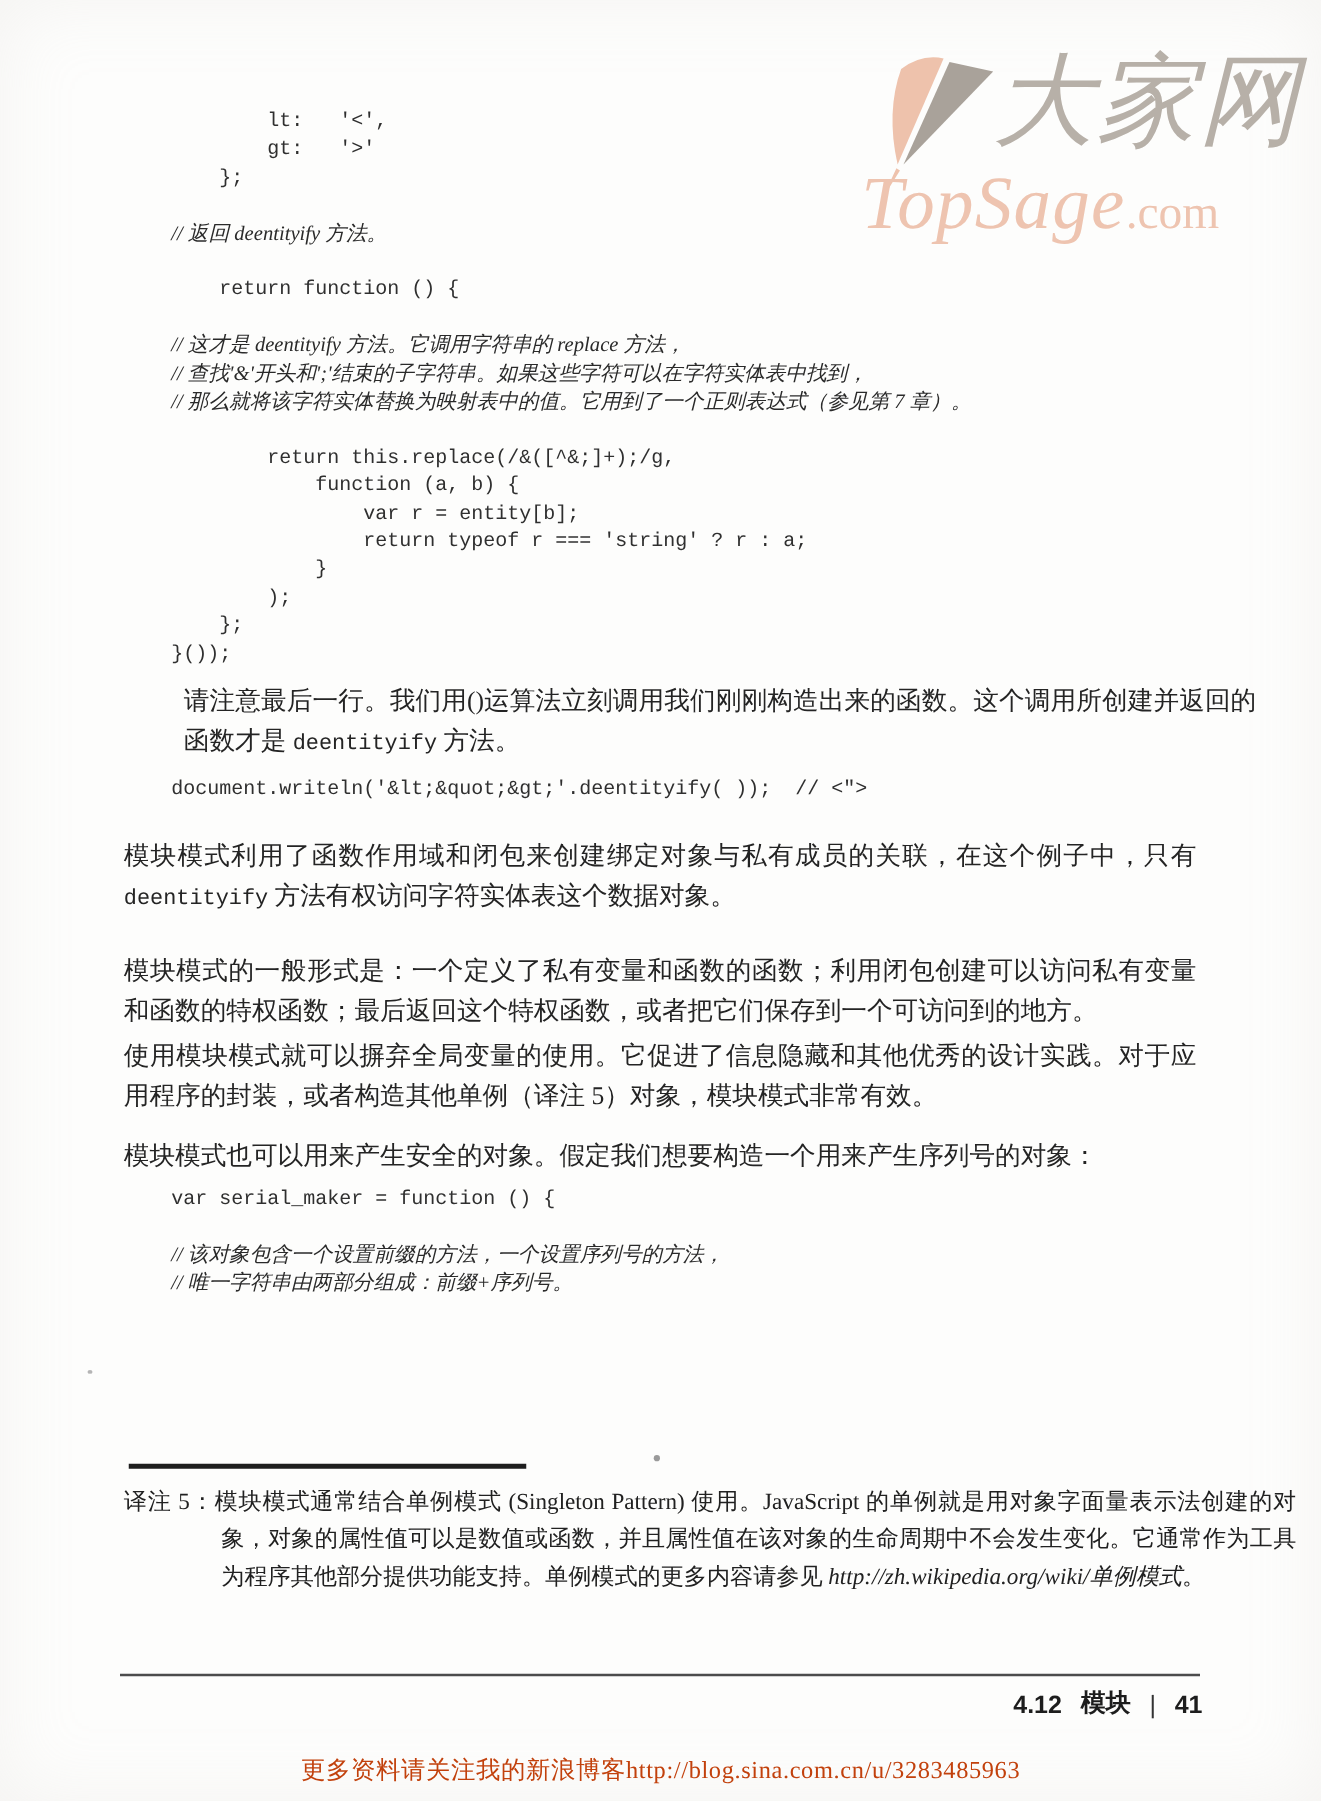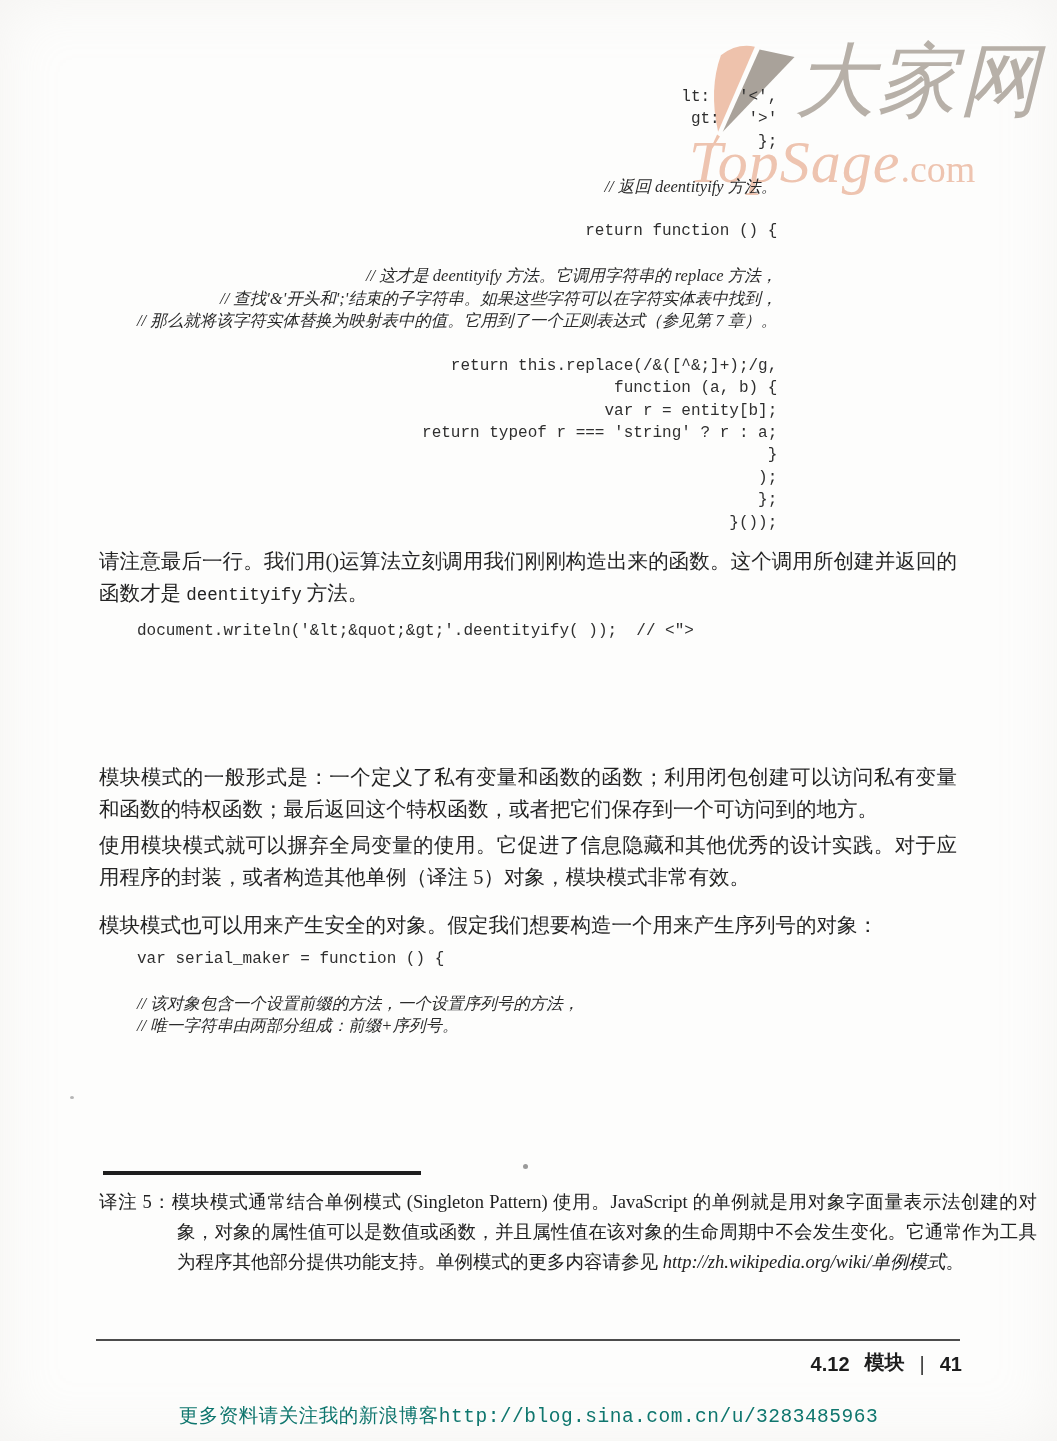--- a/index.html
+++ b/index.html
@@ -35,21 +35,21 @@
   .site-url .url-main { font-size: 60px; letter-spacing: 1px; font-style: italic; }
   .site-url .url-suffix { font-size: 38px; }
 
   
   .codeblock {
     position: absolute; left: 137px; margin: 0;
     font-family: "Liberation Mono", monospace;
     font-size: 16px; line-height: 22.4px;
     color: #2f2f2f;
   }
-  .cb1 { top: 86px; text-align: right; }
+  .cb1 { top: 86px; }
   .cb2 { top: 948px; }
   .ln { white-space: pre; min-height: 22.4px; }
   .ln.cmt {
     font-family: Liberation Serif, serif;
     font-style: italic;
     font-size: 16.5px;
     color: #2a2a2a;
   }
   .codeline {
     position: absolute; left: 137px;
@@ -59,21 +59,21 @@
   .cl-writeln { top: 622px; }
 
   
   .para {
     position: absolute; left: 99px; width: 858px; margin: 0;
     font-family: "Liberation Serif", serif;
     font-size: 20.5px; line-height: 31.5px;
     text-align: justify;
     color: #242424;
   }
-  .p1 { top: 546px; }
+  .p1 { top: 546px; margin-left: 48px; }
   .p2 { top: 670px; }
   .p3 { top: 750px; margin-top: 12px; }
   .p4 { top: 830px; }
   .p5 { top: 910px; }
   .mono {
     font-family: "Liberation Mono", monospace;
     font-size: 17.5px;
   }
 
   
@@ -101,22 +101,22 @@
     font-family: Liberation Sans, sans-serif;
     font-weight: bold; font-size: 20px; color: #1d1d1d;
     display: flex; gap: 15px; align-items: flex-end;
   }
   .footer .sep { font-weight: normal; color: #333; }
 
   
   .blog-note {
     position: absolute; top: 1402px; left: 0; width: 100%;
     text-align: center;
-    font-family: Liberation Mono, monospace;
-    font-size: 19.5px; color: #0f766e;
+    font-family: Liberation Serif, serif;
+    font-size: 19.5px; color: #c2410c;
     letter-spacing: 0.5px;
   }
 
   
   .speck { position: absolute; background: #b5b5b5; border-radius: 50%; }
   .speck1 { left: 70px; top: 1096px; width: 4px; height: 3px; }
   .speck2 { left: 523px; top: 1164px; width: 5px; height: 5px; background: #9a9a9a; }
 </style>
 </head>
 <body>
@@ -132,20 +132,21 @@
     <div class="site-name">大家网</div>
     <div class="site-url"><span class="url-main">TopSage</span><span class="url-suffix">.com</span></div>
   </div>
 
   <pre class="codeblock cb1"><div class="ln">        lt:   '&lt;',</div><div class="ln">        gt:   '&gt;'</div><div class="ln">    };</div><div class="ln"></div><div class="ln cmt">// 返回 deentityify 方法。</div><div class="ln"></div><div class="ln">    return function () {</div><div class="ln"></div><div class="ln cmt">// 这才是 deentityify 方法。它调用字符串的 replace 方法，</div><div class="ln cmt">// 查找'&amp;'开头和';'结束的子字符串。如果这些字符可以在字符实体表中找到，</div><div class="ln cmt">// 那么就将该字符实体替换为映射表中的值。它用到了一个正则表达式（参见第 7 章）。</div><div class="ln"></div><div class="ln">        return this.replace(/&amp;([^&amp;;]+);/g,</div><div class="ln">            function (a, b) {</div><div class="ln">                var r = entity[b];</div><div class="ln">                return typeof r === 'string' ? r : a;</div><div class="ln">            }</div><div class="ln">        );</div><div class="ln">    };</div><div class="ln">}());</div></pre>
 
   <p class="para p1"><span>请注意最后一行。我们用()运算法立刻调用我们刚刚构造出来的函数。这个调用所创建并返回的函数才是 </span><span class="mono">deentityify</span><span> 方法。</span></p>
 
   <div class="codeline cl-writeln">document.writeln('&amp;lt;&amp;quot;&amp;gt;'.deentityify( ));  // &lt;"&gt;</div>
 
+  <p class="para p2"><span>模块模式利用了函数作用域和闭包来创建绑定对象与私有成员的关联，在这个例子中，只有 </span><span class="mono">deentityify</span><span> 方法有权访问字符实体表这个数据对象。</span></p>
 
   <p class="para p3">模块模式的一般形式是：一个定义了私有变量和函数的函数；利用闭包创建可以访问私有变量和函数的特权函数；最后返回这个特权函数，或者把它们保存到一个可访问到的地方。</p>
 
   <p class="para p4">使用模块模式就可以摒弃全局变量的使用。它促进了信息隐藏和其他优秀的设计实践。对于应用程序的封装，或者构造其他单例（译注 5）对象，模块模式非常有效。</p>
 
   <p class="para p5">模块模式也可以用来产生安全的对象。假定我们想要构造一个用来产生序列号的对象：</p>
 
   <pre class="codeblock cb2"><div class="ln">var serial_maker = function () {</div><div class="ln"></div><div class="ln cmt">// 该对象包含一个设置前缀的方法，一个设置序列号的方法，</div><div class="ln cmt">// 唯一字符串由两部分组成：前缀+序列号。</div></pre>
 
   <div class="footnote-rule"></div>

